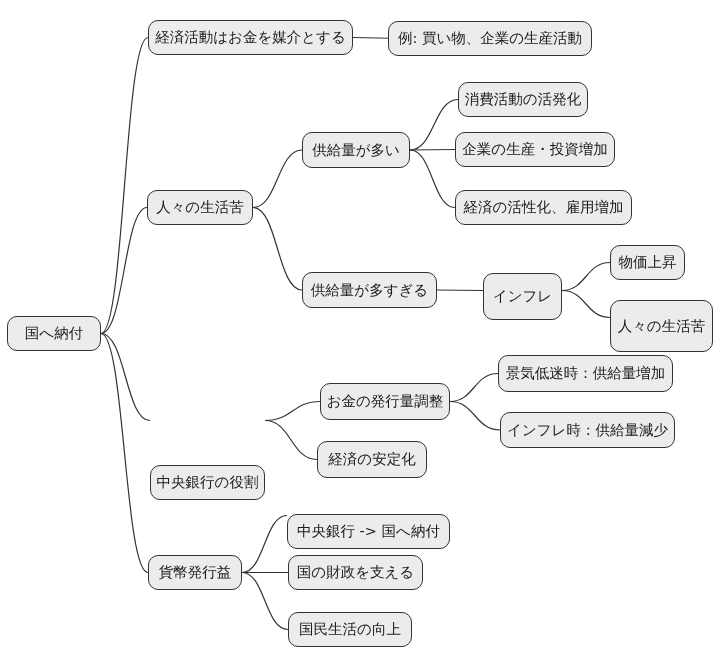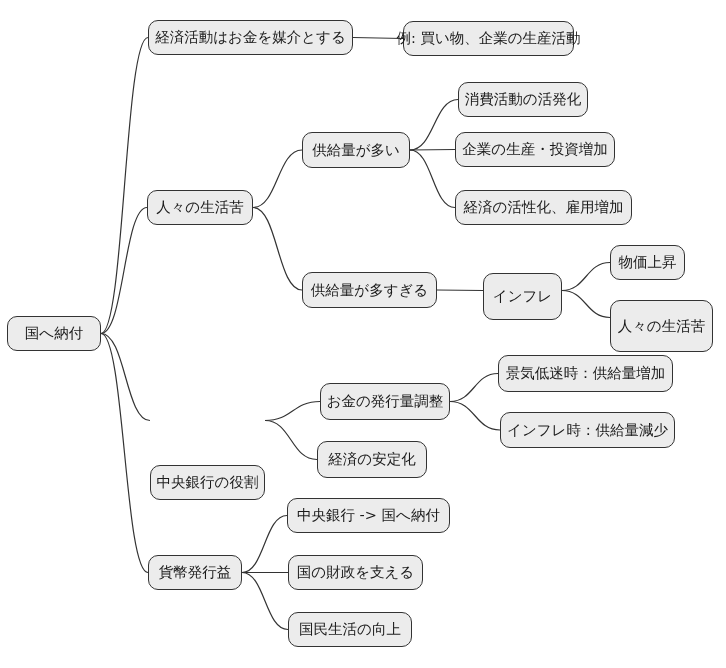--- a/index.html
+++ b/index.html
@@ -70,33 +70,33 @@
       <path d="M265 420.5 C291 420.5 291 459.5 317 459.5"></path>
       <path d="M450 401.5 C474 401.5 474 373.5 498 373.5"></path>
       <path d="M450 401.5 C475 401.5 475 430 500 430"></path>
       <path d="M242 572.5 C264.5 572.5 264.5 515.5 287 515.5"></path>
       <path d="M242 572.5 L288 572.5"></path>
       <path d="M242 572.5 C265 572.5 265 629.5 288 629.5"></path>
     </svg>
   <div id="node-layer">
       <div class="node" style="left: 7px; top: 316px; width: 94px; height: 35px;">国へ納付</div>
       <div class="node" style="left: 148px; top: 20px; width: 205px; height: 35px;">経済活動はお金を媒介とする</div>
-      <div class="node" style="left: 403px; top: 21px; width: 171px; height: 35px; border-radius: 10px;">例: 買い物、企業の生産活動</div>
+      <div class="node" style="left: 388px; top: 21px; width: 204px; height: 35px; border-radius: 10px;">例: 買い物、企業の生産活動</div>
       <div class="node" style="left: 147px; top: 190px; width: 106px; height: 35px;">人々の生活苦</div>
       <div class="node" style="left: 302px; top: 132px; width: 108px; height: 36px;">供給量が多い</div>
       <div class="node" style="left: 458px; top: 82px; width: 130px; height: 35px;">消費活動の活発化</div>
       <div class="node" style="left: 455px; top: 132px; width: 160px; height: 35px;">企業の生産・投資増加</div>
       <div class="node" style="left: 455px; top: 190px; width: 177px; height: 35px;">経済の活性化、雇用増加</div>
       <div class="node" style="left: 302px; top: 272px; width: 135px; height: 36px;">供給量が多すぎる</div>
       <div class="node" style="left: 483px; top: 273px; width: 79px; height: 47px;">インフレ</div>
       <div class="node" style="left: 610px; top: 245px; width: 75px; height: 35px;">物価上昇</div>
       <div class="node" style="left: 610px; top: 300px; width: 103px; height: 52px;">人々の生活苦</div>
       <div class="node" style="left: 150px; top: 421px; width: 115px; height: 35px; margin-top: 44px;">中央銀行の役割</div>
       <div class="node" style="left: 320px; top: 383px; width: 130px; height: 37px;">お金の発行量調整</div>
       <div class="node" style="left: 498px; top: 355px; width: 175px; height: 37px;">景気低迷時：供給量増加</div>
       <div class="node" style="left: 500px; top: 412px; width: 175px; height: 36px;">インフレ時：供給量減少</div>
       <div class="node" style="left: 317px; top: 441px; width: 110px; height: 37px;">経済の安定化</div>
       <div class="node" style="left: 148px; top: 555px; width: 94px; height: 35px;">貨幣発行益</div>
-      <div class="node" style="left: 287px; top: 498px; width: 163px; height: 35px;">中央銀行 -&gt; 国へ納付</div>
+      <div class="node" style="left: 287px; top: 514px; width: 163px; height: 35px;">中央銀行 -&gt; 国へ納付</div>
       <div class="node" style="left: 288px; top: 555px; width: 135px; height: 35px;">国の財政を支える</div>
       <div class="node" style="left: 288px; top: 612px; width: 124px; height: 35px;">国民生活の向上</div>
     </div>
 </div>
 
 </body></html>

